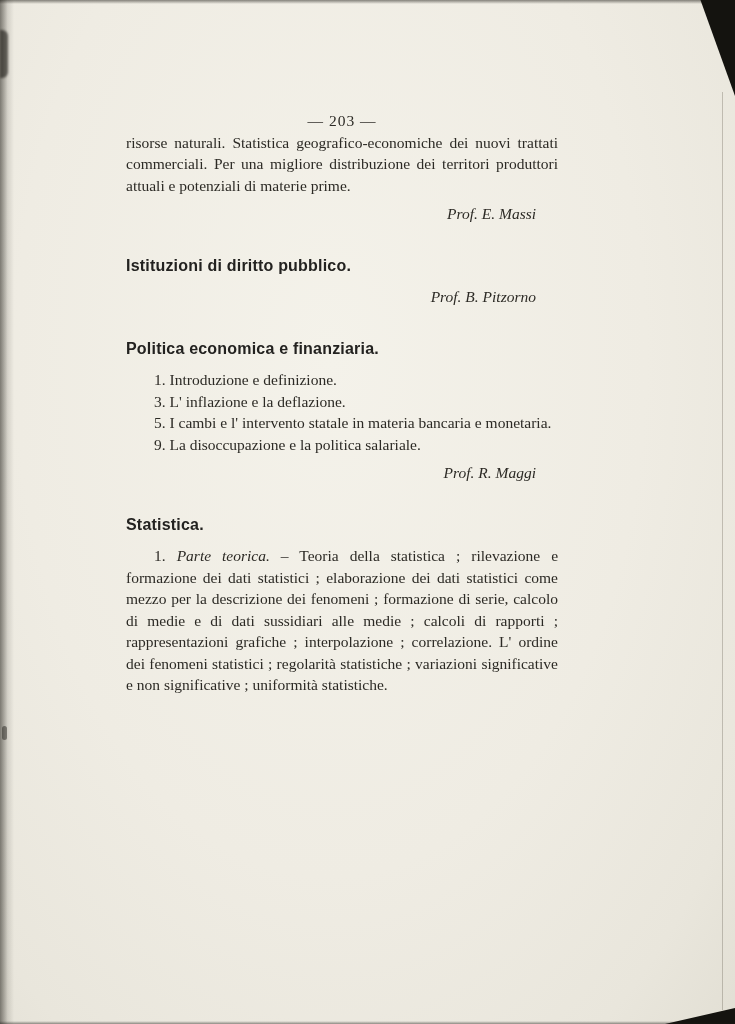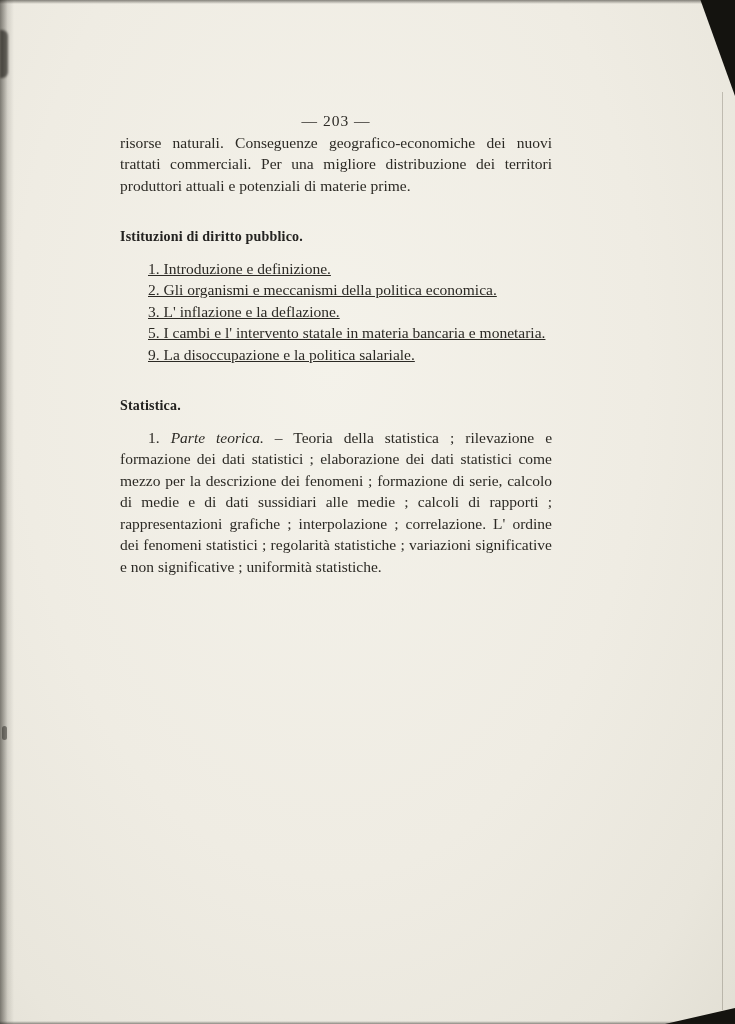--- a/index.html
+++ b/index.html
@@ -45,69 +45,72 @@
     position: absolute; right: 0; bottom: 0; width: 70px; height: 16px;
     background: #14130f;
     clip-path: polygon(100% 0, 100% 100%, 0 100%);
   }
   .edge-bottom {
     position: absolute; left: 0; right: 0; bottom: 0; height: 3px;
     background: linear-gradient(to top, rgba(25,23,18,0.45), rgba(25,23,18,0));
   }
   
   .content {
-    position: absolute; left: 120px; top: 110px; width: 432px;
+    position: absolute; left: 126px; top: 110px; width: 432px;
     color: #2c2a25;
     font-size: 15.5px; line-height: 21.5px;
     text-align: justify;
   }
   .page-number {
     text-align: center; margin: 0 0 16px 0; letter-spacing: 1px; text-indent: 0;
   }
   .content p { margin: 0; }
   .para { text-indent: 28px; }
   .noindent { text-indent: 0; }
   .sig {
     text-align: right; padding-right: 22px; font-style: italic;
     margin-top: 7px !important; text-indent: 0;
   }
   .heading {
-    font-family: Liberation Serif, serif;
-    font-weight: bold; font-size: 14px;
+    font-family: Liberation Sans, sans-serif;
+    font-weight: bold; font-size: 16px;
     margin: 30px 0 10px 0; text-align: left; text-indent: 0;
     color: #232220; letter-spacing: 0.2px;
   }
-  .item { text-indent: 28px; text-decoration: underline; }
+  .item { text-indent: 28px; }
   .italic { font-style: italic; }
 </style>
 </head>
 <body>
 
 <div class="scan">
 
   <div class="edge-left"></div>
   <div class="blot-left"></div>
   <div class="blot-left2"></div>
   <div class="edge-top"></div>
   <div class="corner-tr"></div>
   <div class="edge-right-line"></div>
   <div class="corner-br"></div>
   <div class="edge-bottom"></div>
 
   <div class="content">
 
     <p class="page-number">— 203 —</p>
 
-    <p class="para noindent">risorse naturali. Conseguenze geografico-economiche dei nuovi trattati commerciali. Per una migliore distribuzione dei territori produttori attuali e potenziali di materie prime.</p>
+    <p class="para noindent">risorse naturali. Statistica geografico-economiche dei nuovi trattati commerciali. Per una migliore distribuzione dei territori produttori attuali e potenziali di materie prime.</p>
+    <p class="sig">Prof. E. Massi</p>
 
     <h2 class="heading">Istituzioni di diritto pubblico.</h2>
+    <p class="sig">Prof. B. Pitzorno</p>
 
+    <h2 class="heading">Politica economica e finanziaria.</h2>
     <p class="para item">1. Introduzione e definizione.</p>
-    <p class="para item">2. Gli organismi e meccanismi della politica economica.</p>
     <p class="para item">3. L' inflazione e la deflazione.</p>
     <p class="para item">5. I cambi e l' intervento statale in materia bancaria e monetaria.</p>
     <p class="para item">9. La disoccupazione e la politica salariale.</p>
+    <p class="sig">Prof. R. Maggi</p>
 
     <h2 class="heading">Statistica.</h2>
     <p class="para"><span>1. </span><span class="italic">Parte teorica.</span><span> – Teoria della statistica ; rilevazione e formazione dei dati statistici ; elaborazione dei dati statistici come mezzo per la descrizione dei fenomeni ; formazione di serie, calcolo di medie e di dati sussidiari alle medie ; calcoli di rapporti ; rappresentazioni grafiche ; interpolazione ; correlazione. L' ordine dei fenomeni statistici ; regolarità statistiche ; variazioni significative e non significative ; uniformità statistiche.</span></p>
 
   </div>
 </div>
 
 </body></html>

